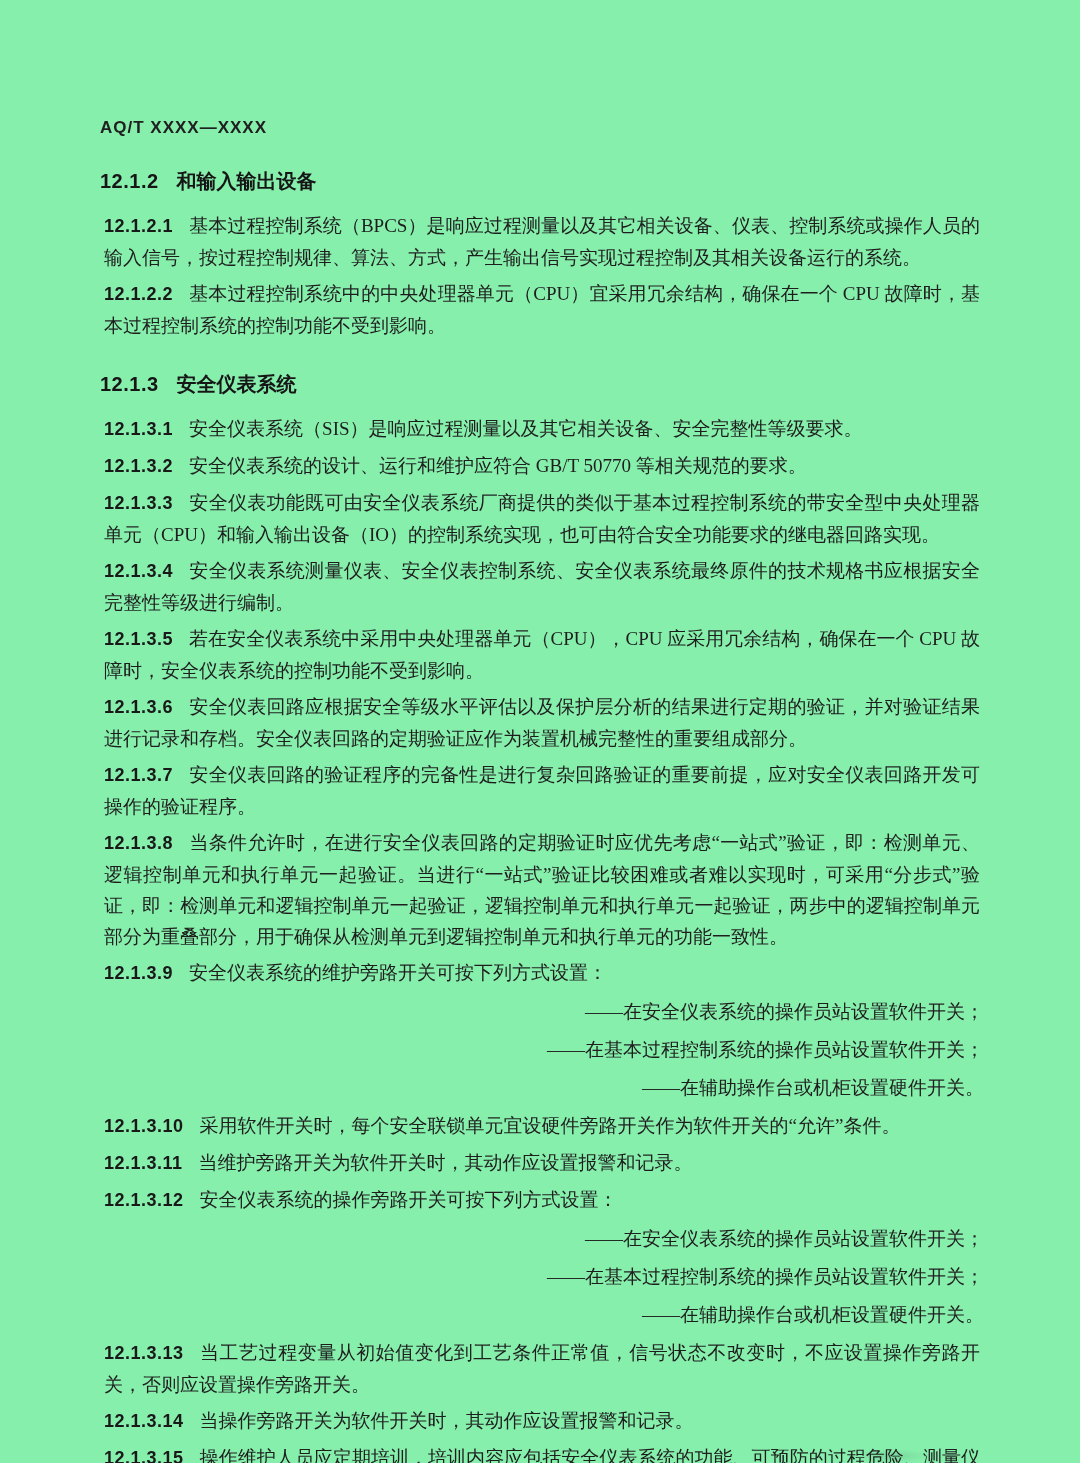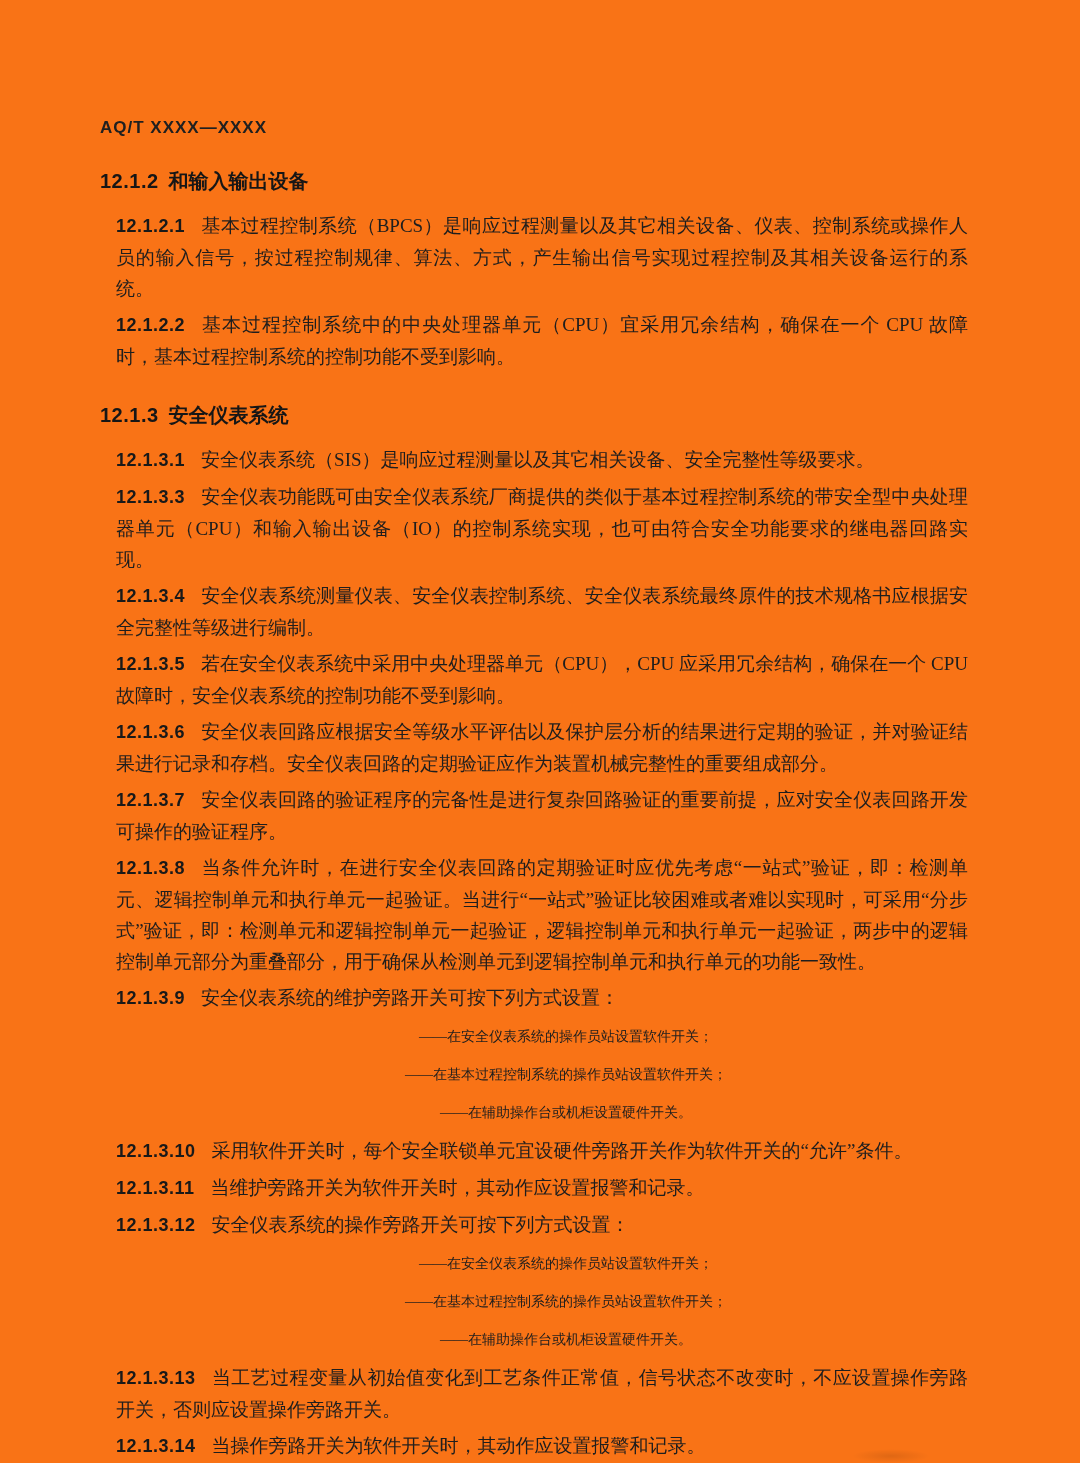--- a/index.html
+++ b/index.html
@@ -1,49 +1,49 @@
 <!DOCTYPE html>
 <html><head>
 <meta charset="utf-8">
 <style>
   html,body{margin:0;padding:0;background:#ffffff;}
   .page{
     position:relative;
     width:1080px;height:1463px;
     margin:0 auto;
-    background:#f97316;
+    background:#86efac;
     color:#1e1e1e;
     font-family:"Liberation Serif","DejaVu Serif",serif;
     overflow:hidden;
     box-sizing:border-box;
   }
   .content{padding:118px 96px 0 100px;}
   .doc-code{
     font-family:"Liberation Sans","DejaVu Sans",sans-serif;
     font-weight:700;font-size:17px;letter-spacing:1px;color:#202020;
     margin:0 0 6px 0;
   }
   h2.section-heading{
     font-family:"Liberation Sans","DejaVu Sans",sans-serif;
     font-weight:700;font-size:20px;color:#161616;
     margin:30px 0 16px 0;line-height:26px;
   }
-  h2.section-heading .sec-num{margin-right:10px;letter-spacing:0.5px;}
+  h2.section-heading .sec-num{margin-right:18px;letter-spacing:0.5px;}
   p.clause{
     font-size:19px;line-height:31px;
-    text-align:justify;margin:5px 16px;
+    text-align:justify;margin:5px 4px;
   }
   .clause-num{
     font-family:"Liberation Sans","DejaVu Sans",sans-serif;
     font-weight:600;font-size:18px;letter-spacing:0.5px;
     margin-right:16px;white-space:nowrap;color:#191919;
   }
   p.dash-item{
-    font-size:14px;line-height:31px;
-    margin:7px 0;padding-left:48px;text-align:center;
+    font-size:19px;line-height:31px;
+    margin:7px 0;padding-left:48px;text-align:right;
   }
   .scan-artifact{
     position:absolute;bottom:0;right:150px;width:78px;height:14px;
     background:radial-gradient(ellipse at center, rgba(0,0,0,0.10) 0%, rgba(0,0,0,0) 70%);
     pointer-events:none;
   }
 </style>
 </head>
 <body>
 
@@ -62,20 +62,23 @@
     <p class="clause">
       <span class="clause-num">12.1.2.2</span><span>基本过程控制系统中的中央处理器单元（CPU）宜采用冗余结构，确保在一个 CPU 故障时，基本过程控制系统的控制功能不受到影响。</span>
     </p>
 
     <h2 class="section-heading">
       <span class="sec-num">12.1.3</span><span>安全仪表系统</span>
     </h2>
 
     <p class="clause">
       <span class="clause-num">12.1.3.1</span><span>安全仪表系统（SIS）是响应过程测量以及其它相关设备、安全完整性等级要求。</span>
+    </p>
+    <p class="clause">
+      <span class="clause-num">12.1.3.2</span><span>安全仪表系统的设计、运行和维护应符合 GB/T 50770 等相关规范的要求。</span>
     </p>
     <p class="clause">
       <span class="clause-num">12.1.3.3</span><span>安全仪表功能既可由安全仪表系统厂商提供的类似于基本过程控制系统的带安全型中央处理器单元（CPU）和输入输出设备（IO）的控制系统实现，也可由符合安全功能要求的继电器回路实现。</span>
     </p>
     <p class="clause">
       <span class="clause-num">12.1.3.4</span><span>安全仪表系统测量仪表、安全仪表控制系统、安全仪表系统最终原件的技术规格书应根据安全完整性等级进行编制。</span>
     </p>
     <p class="clause">
       <span class="clause-num">12.1.3.5</span><span>若在安全仪表系统中采用中央处理器单元（CPU），CPU 应采用冗余结构，确保在一个 CPU 故障时，安全仪表系统的控制功能不受到影响。</span>
     </p>

